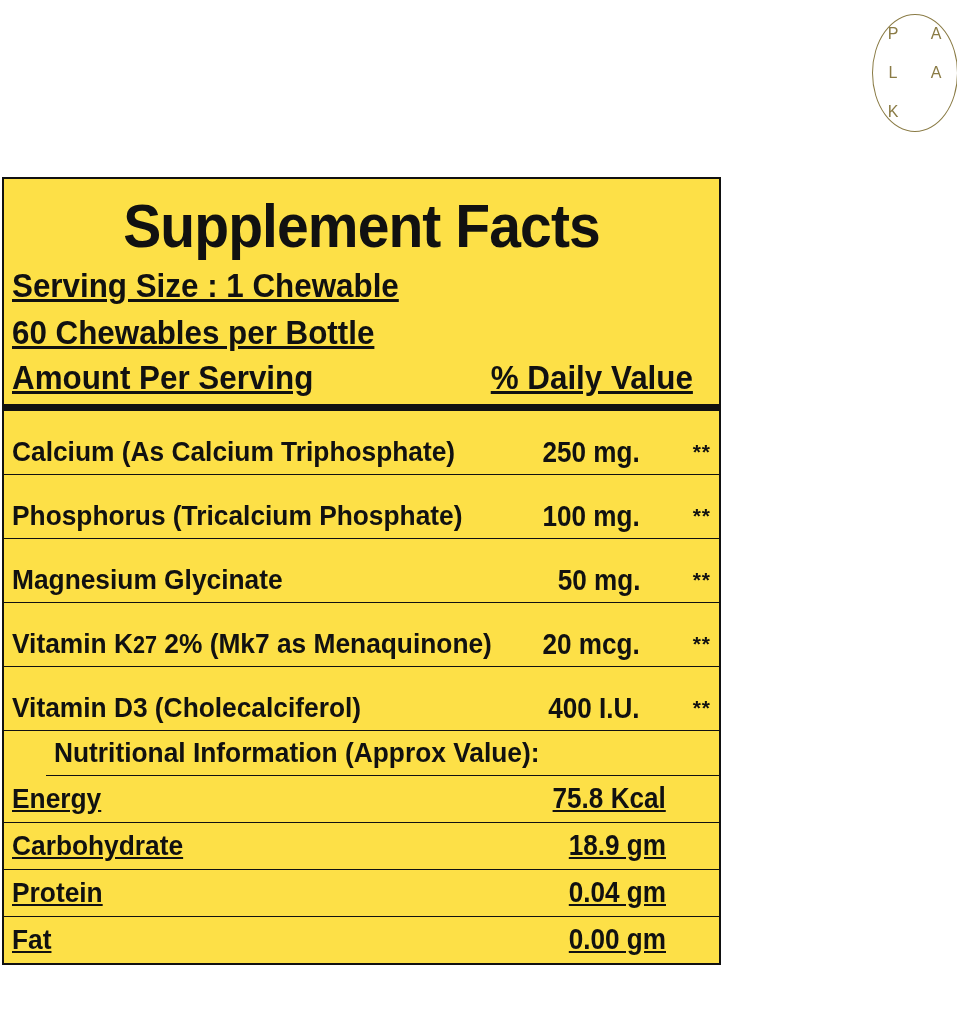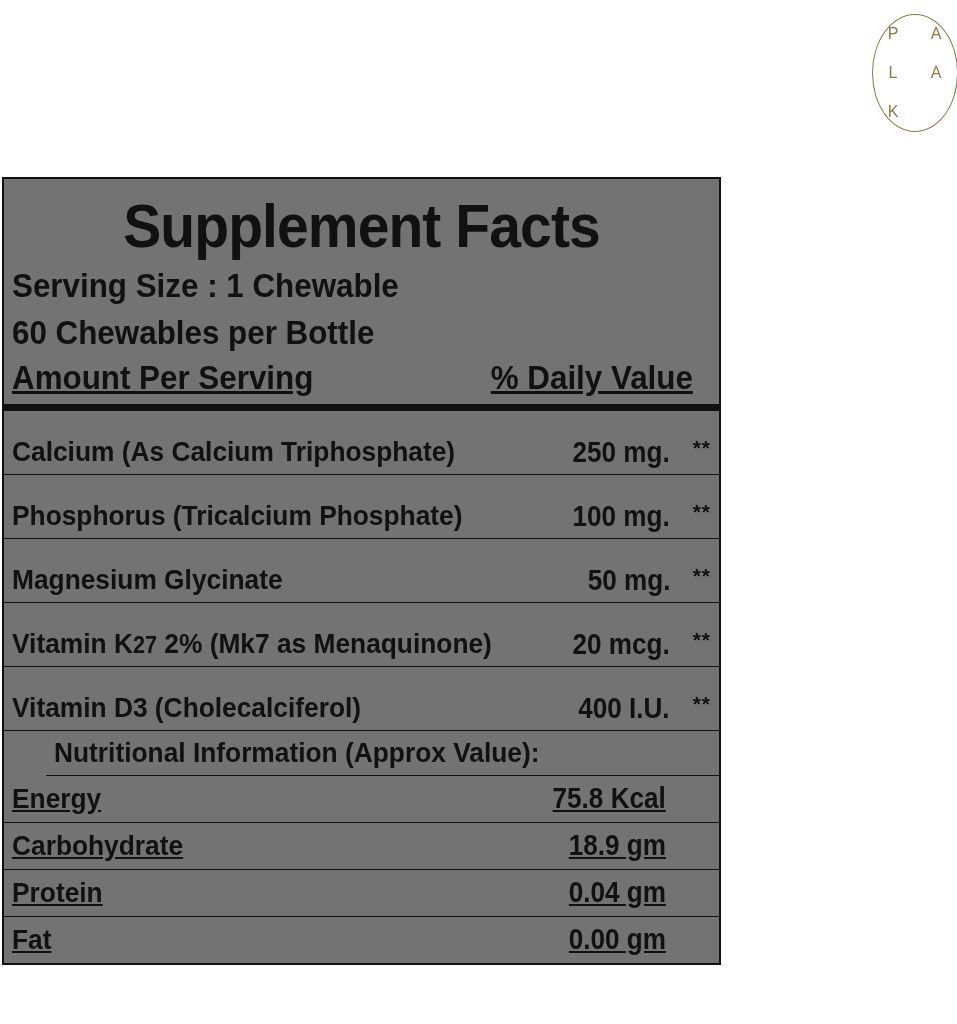--- a/index.html
+++ b/index.html
@@ -61,37 +61,38 @@
   #brand-logo .l-k { grid-column: 1; grid-row: 3; }
 
   
   #supplement-panel {
     position: absolute;
     left: 2px;
     top: 177px;
     width: 719px;
     box-sizing: border-box;
     border: 2px solid #111;
-    background: #737373;
+    background: #fde047;
   }
 
   .sf-title {
     text-align: center;
     font-family: "Liberation Sans", sans-serif;
     font-weight: bold;
     font-size: 62px;
     line-height: 1.0;
     letter-spacing: -1px;
     padding: 16px 0 6px 0;
     transform: scaleX(0.92);
     transform-origin: center;
   }
 
   .sf-serving {
     padding: 0 8px;
+    text-decoration: underline;
   }
   .sf-serving .line {
     font-size: 33px;
     font-weight: bold;
     line-height: 1.42;
     transform: scaleX(0.95);
     transform-origin: left center;
     white-space: nowrap;
   }
 
@@ -131,22 +132,23 @@
     line-height: 1.15;
     transform: scaleX(0.94);
     transform-origin: left bottom;
     white-space: nowrap;
   }
   .nutrient-row .nutrient-name .sub {
     font-size: 23px;
   }
   .nutrient-row .nutrient-right {
     display: flex;
-    align-items: flex-start;
-    white-space: nowrap;
+    align-items: center;
+    white-space: nowrap;
+    gap: 30px;
   }
   .nutrient-row .nutrient-amount {
     font-size: 29px;
     font-weight: bold;
     transform: scaleX(0.9);
     transform-origin: right baseline;
     padding-right: 2px;
   }
   .nutrient-row .nutrient-dv {
     font-size: 21px;

